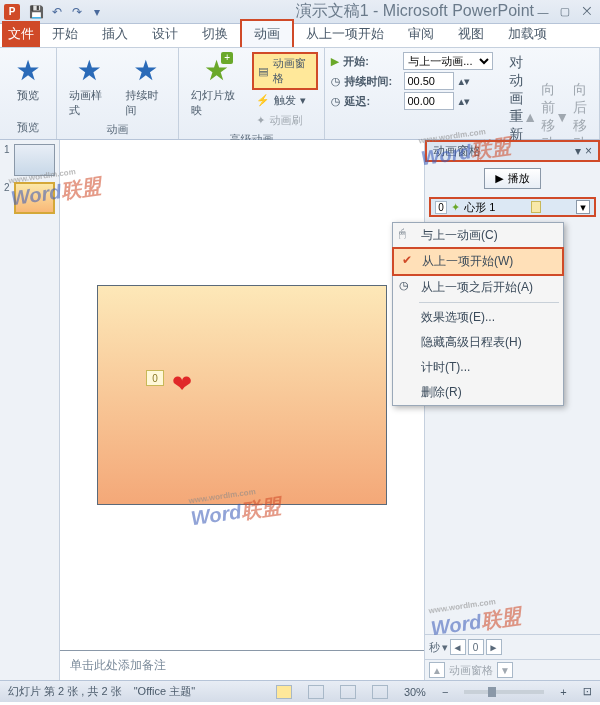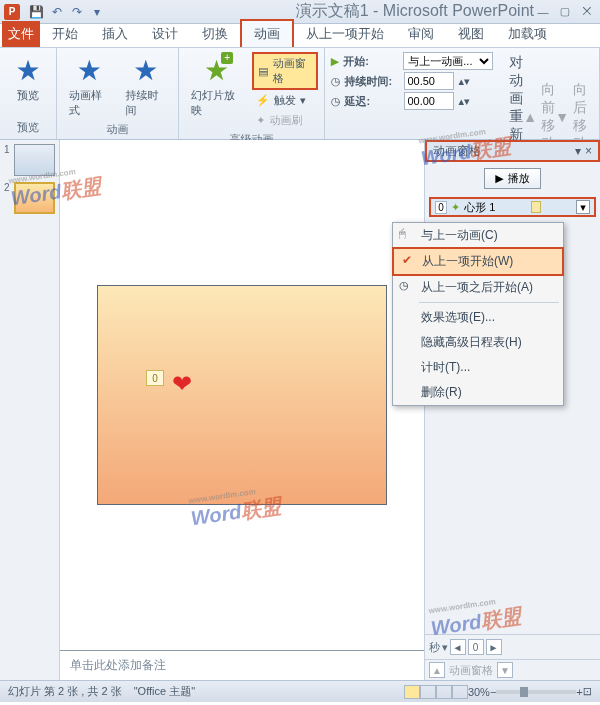--- a/index.html
+++ b/index.html
@@ -71,21 +71,21 @@
 .menu-item.highlight { background: #ffe0b8; border: 2px solid #d04a28; margin: -1px; }
 .menu-item .check { position: absolute; left: 8px; color: #d04a28; }
 .menu-item .icon-left { position: absolute; left: 6px; font-size: 11px; }
 .menu-sep { height: 1px; background: #c8d0d8; margin: 2px 4px 2px 26px; }
 
 .pane-footer { margin-top: auto; padding: 4px; display: flex; align-items: center; gap: 2px; font-size: 11px; color: #5a6a7a; border-top: 1px solid #c5d0de; }
 .pane-footer-btn { width: 16px; height: 16px; border: 1px solid #a8b8c8; background: #fff; display: flex; align-items: center; justify-content: center; cursor: pointer; font-size: 10px; }
 .reorder-row { padding: 2px 4px; display: flex; align-items: center; gap: 4px; font-size: 11px; color: #a0a8b0; border-top: 1px solid #c5d0de; }
 
 .status-bar { height: 22px; background: linear-gradient(#e8edf5, #d4dce8); border-top: 1px solid #b6c4d8; display: flex; align-items: center; padding: 0 8px; font-size: 11px; color: #4a5a6a; gap: 12px; }
-.status-right { margin-left: auto; display: flex; align-items: center; gap: 0; }
+.status-right { margin-left: auto; display: flex; align-items: center; gap: 16px; }
 .view-btn { width: 16px; height: 14px; border: 1px solid #a8b8c8; cursor: pointer; }
 .zoom-slider { width: 80px; height: 4px; background: #c8d0d8; position: relative; }
 .zoom-thumb { position: absolute; left: 24px; top: -3px; width: 8px; height: 10px; background: #8a98a8; }
 
 .watermark { position: absolute; font-size: 20px; font-weight: bold; font-style: italic; opacity: 0.55; pointer-events: none; transform: rotate(-8deg); }
 .watermark .w1 { color: #3a5ab8; }
 .watermark .w2 { color: #d04a28; }
 .watermark-sub { font-size: 8px; color: #888; display: block; font-style: normal; }
 </style>
 </head>

